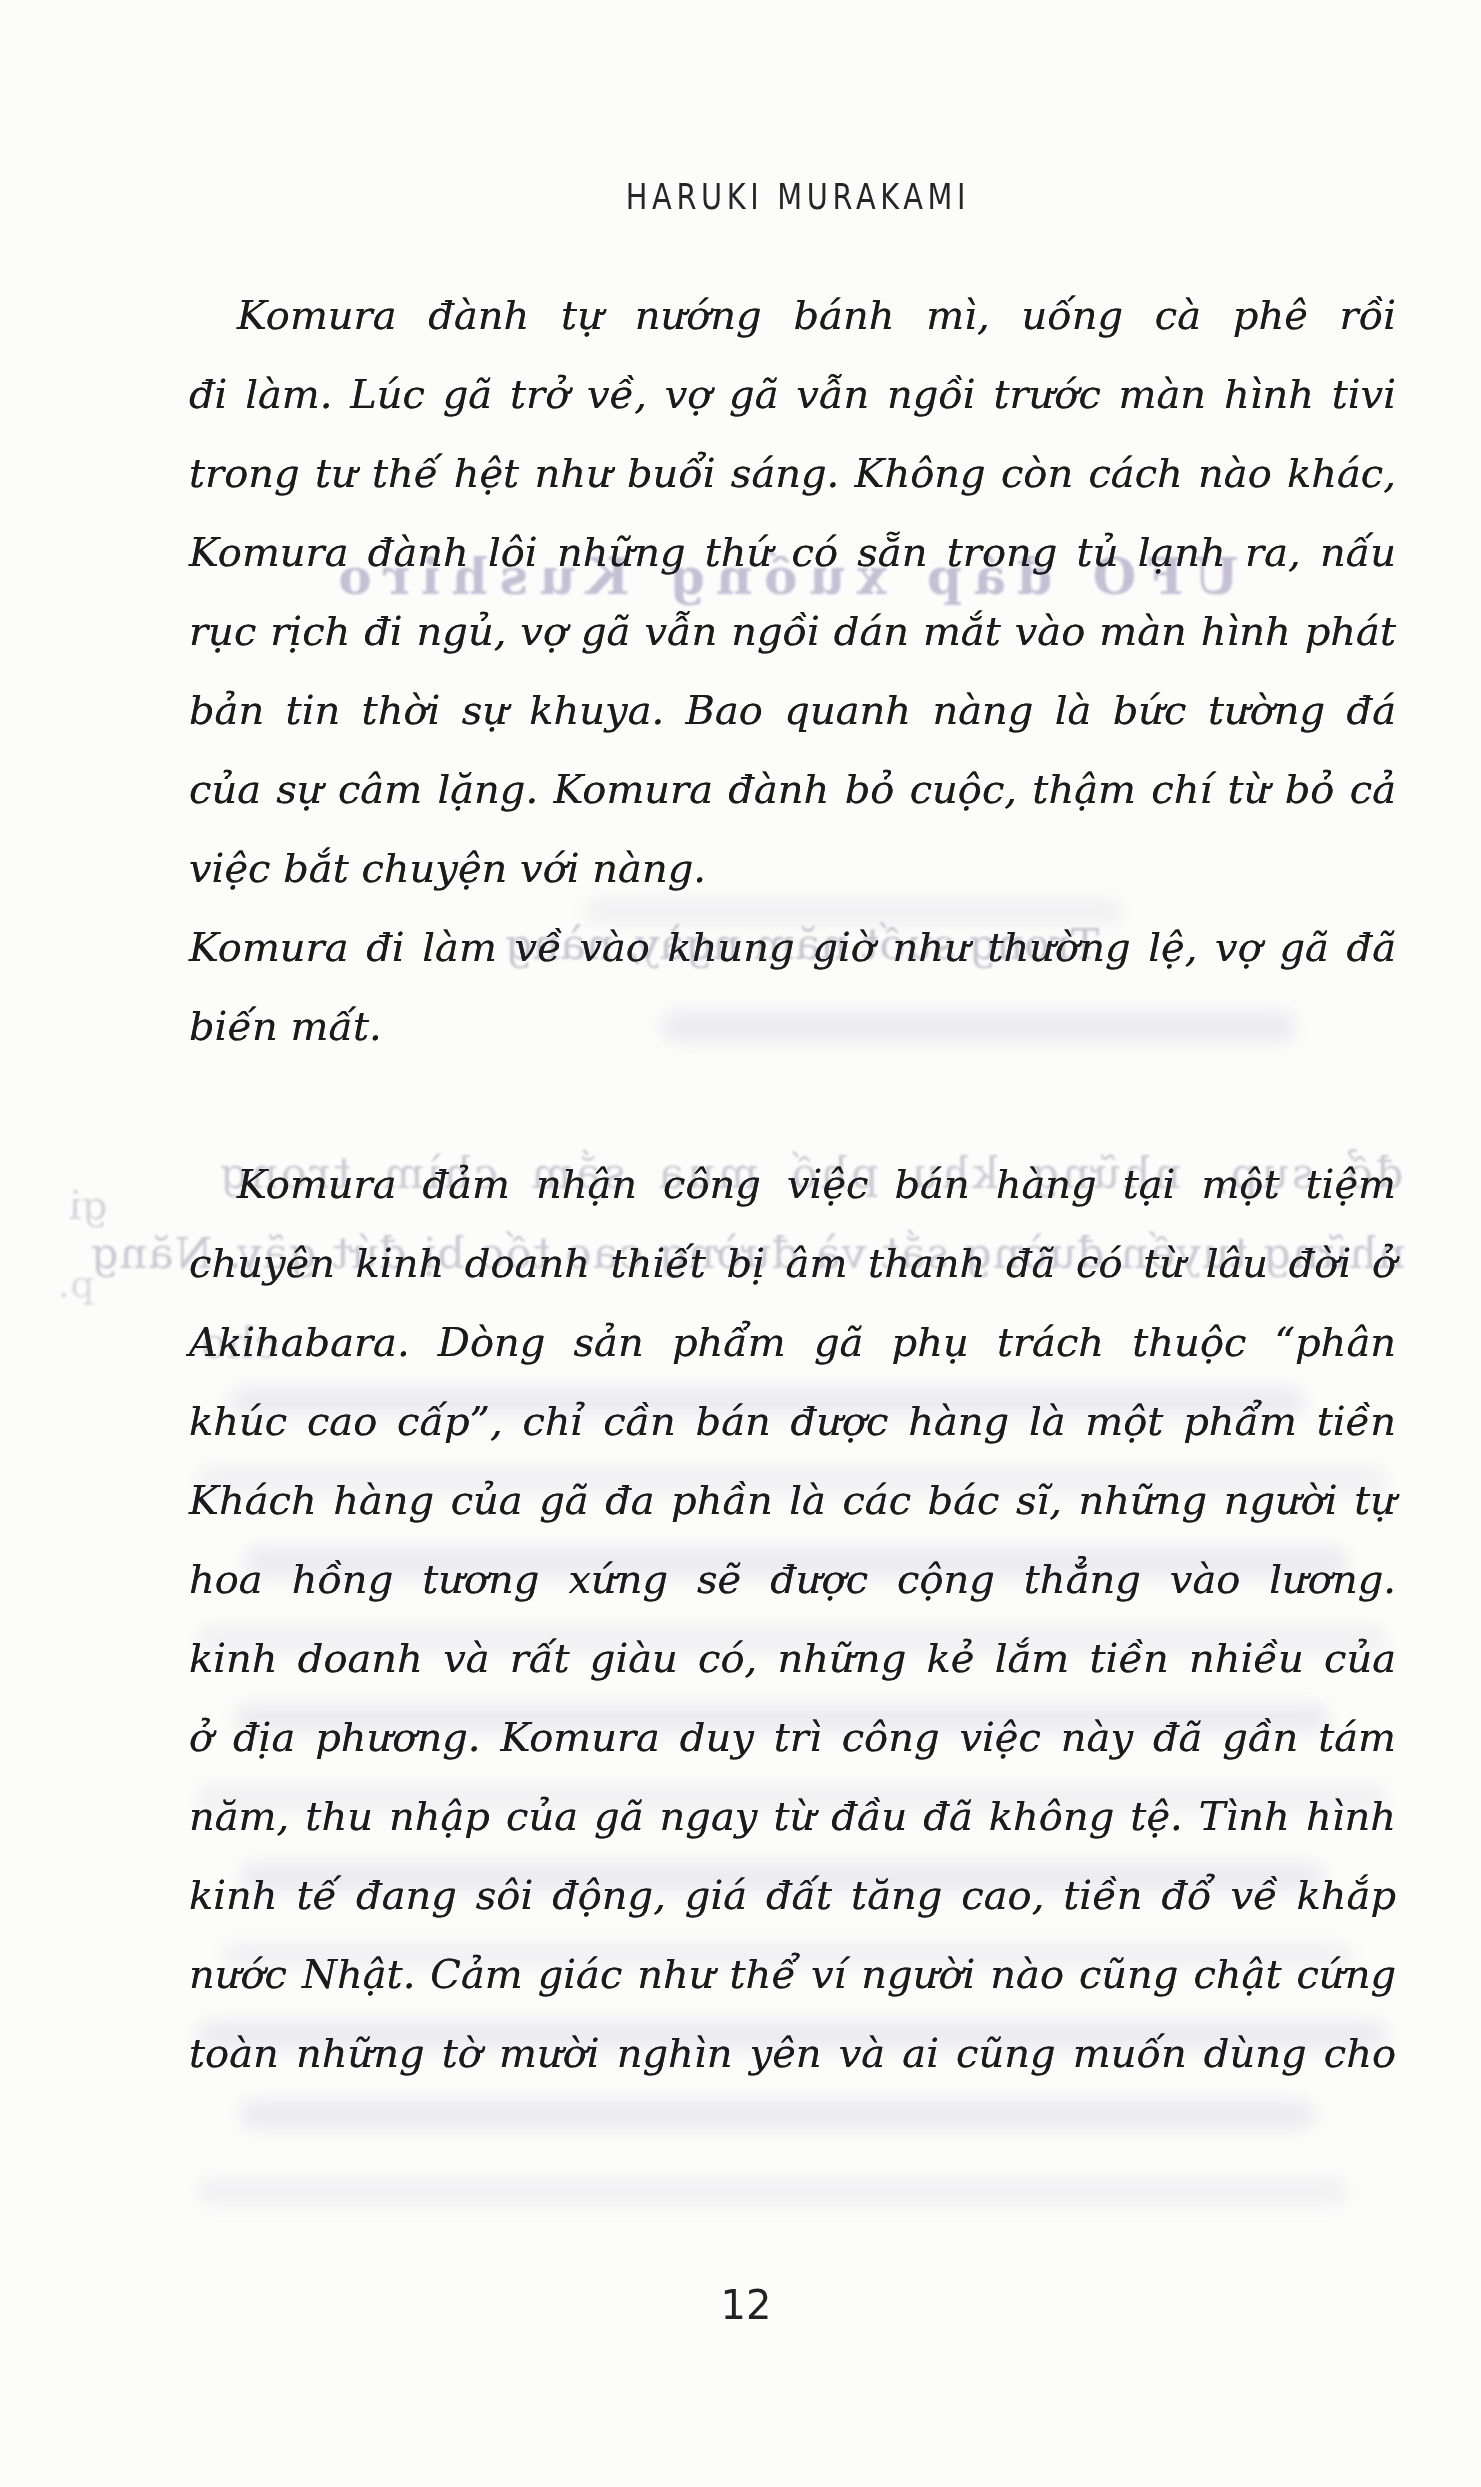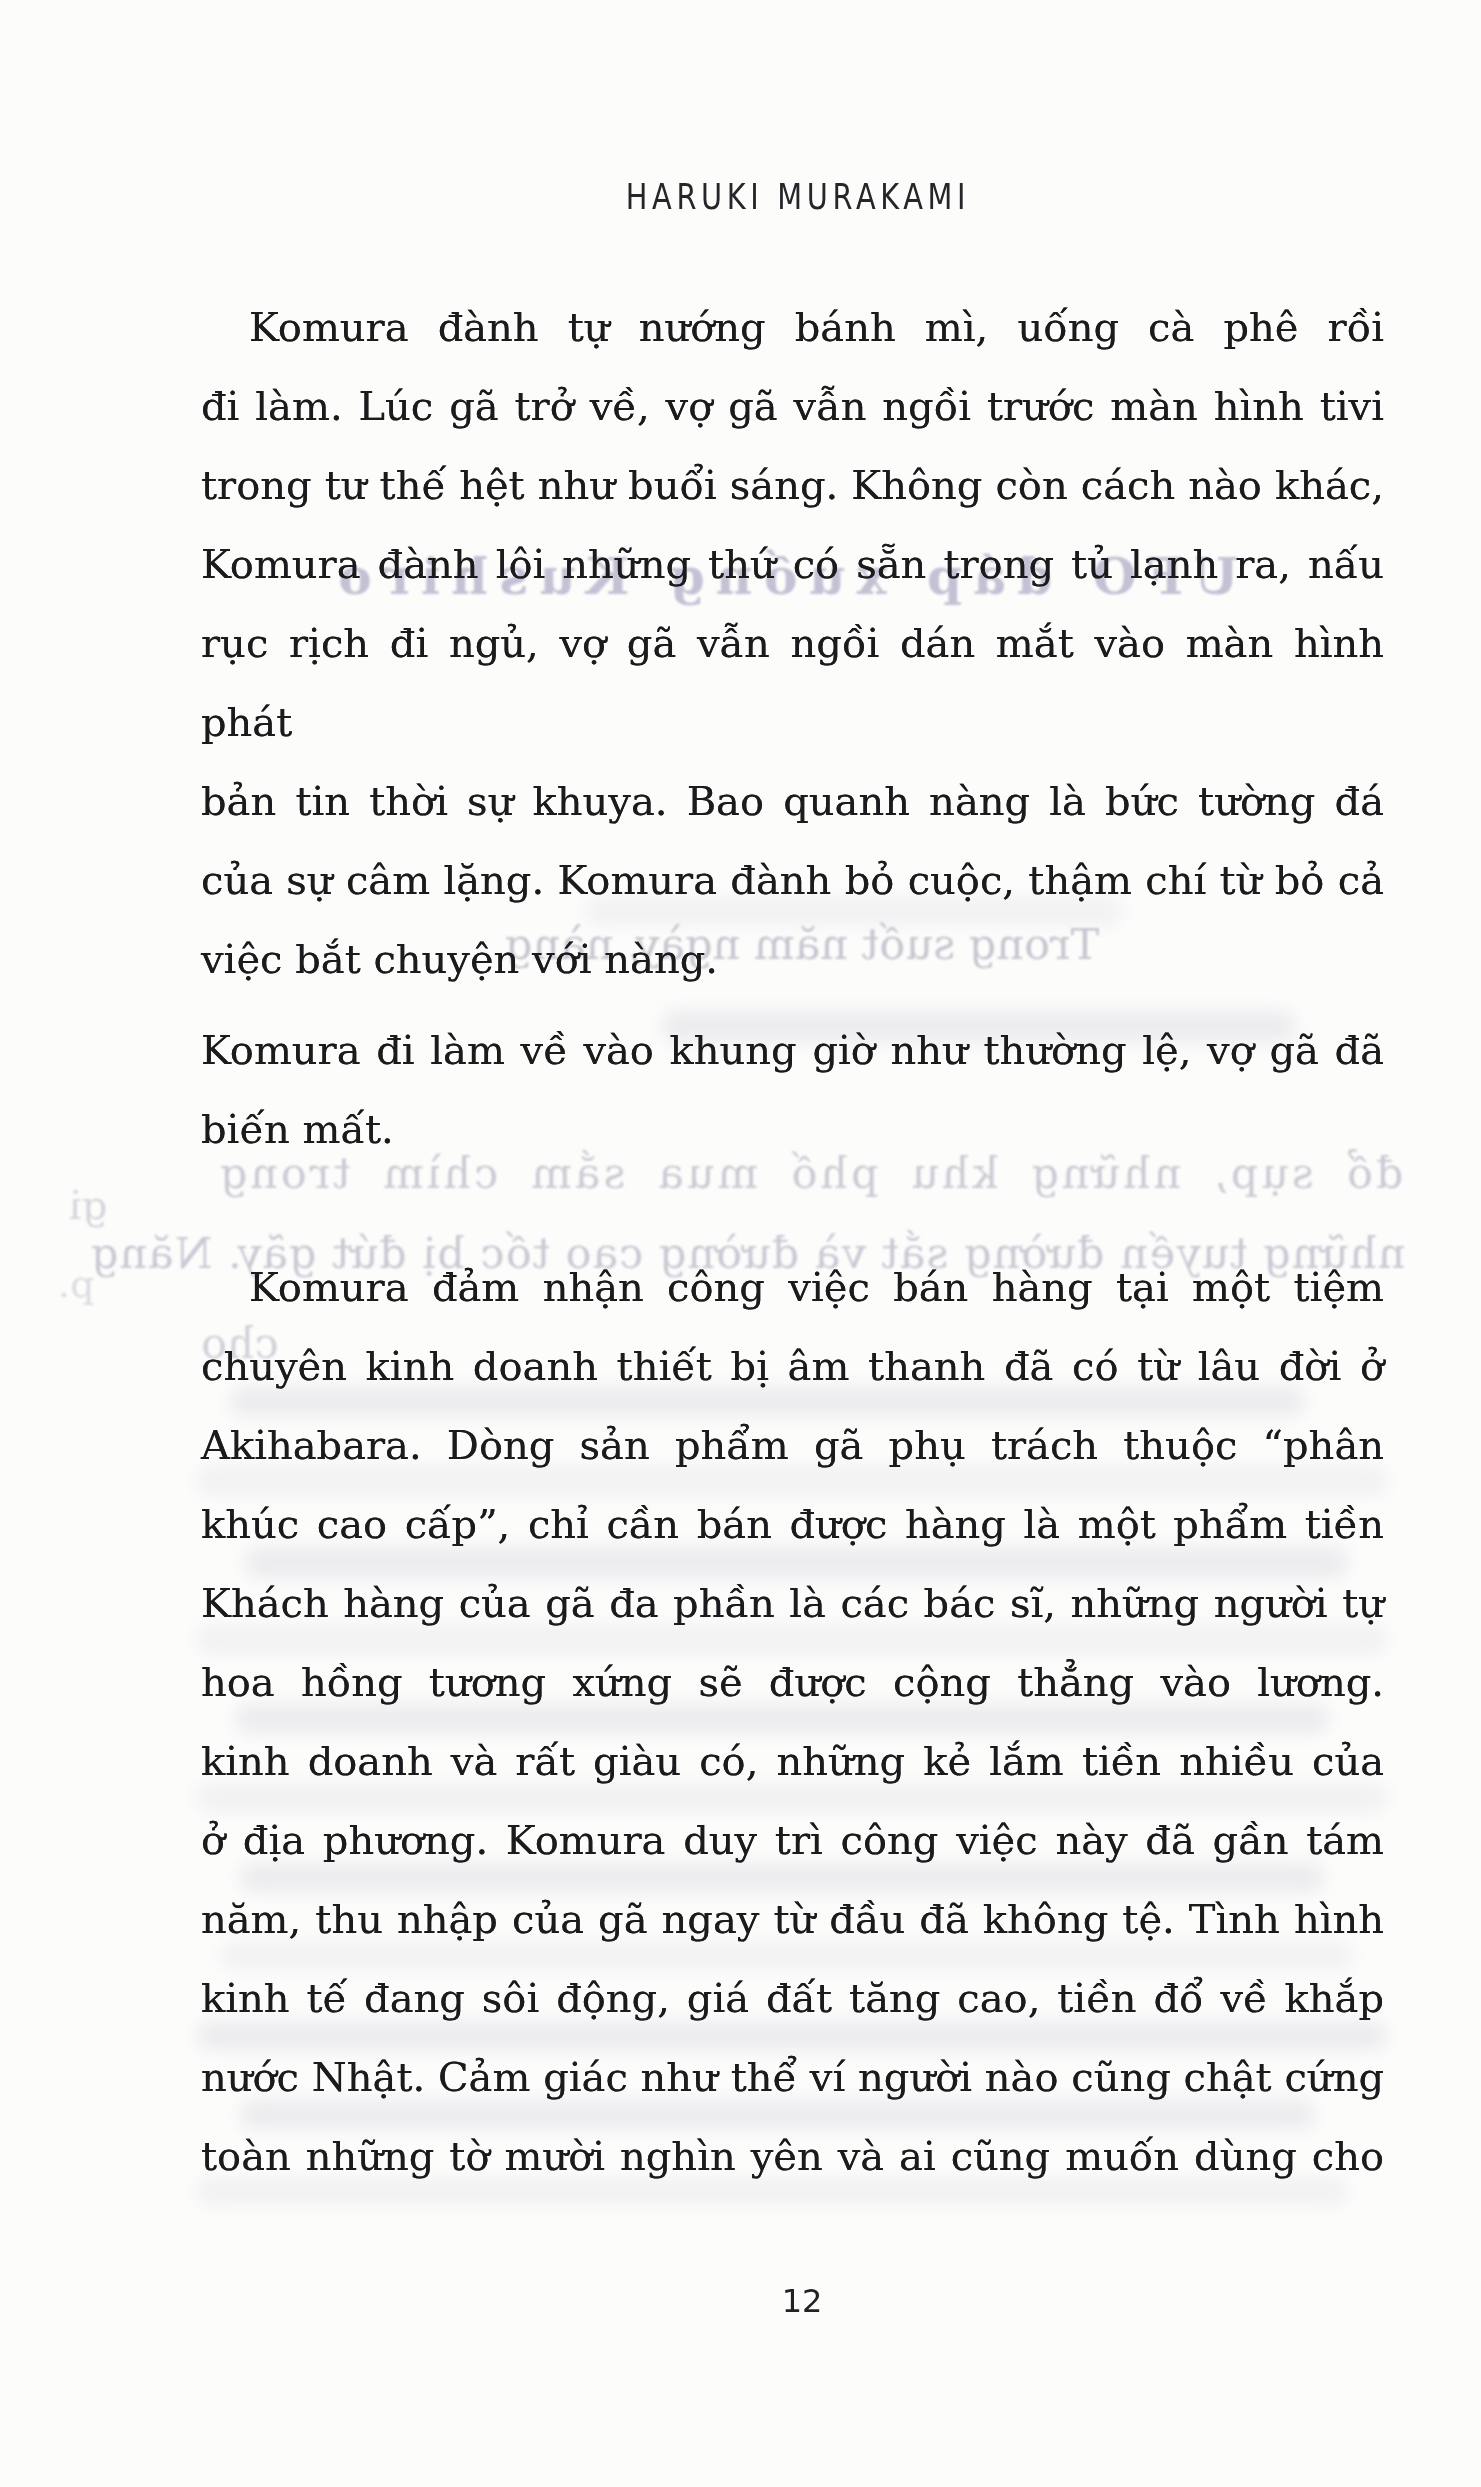--- a/index.html
+++ b/index.html
@@ -21,21 +21,21 @@
     color:#26262a;white-space:nowrap;z-index:3;
   }
 
   
   .text-block{
     position:absolute;left:189px;top:276px;width:1207px;
     font-size:40px;line-height:79px;color:#1b1b1d;
     z-index:2;
     text-shadow:0 0 0.6px rgba(25,25,28,0.85);
   }
-  .para{margin:12px;}
+  .para{margin:0;font-style:italic;}
   .para-gap{margin-top:79px;}
   .line{text-align:justify;text-align-last:justify;}
   .line.first{text-indent:48px;}
   .line.last{text-align-last:left;}
 
   
   .bleed{
     position:absolute;
     transform:scaleX(-1);
     font-family:"DejaVu Serif",serif;
@@ -57,24 +57,24 @@
 
   
   .smudge{
     position:absolute;background:#c7c5d2;opacity:0.30;
     filter:blur(8.6px);border-radius:13.4px;z-index:1;
   }
   .smudge.lt{opacity:0.20;}
 
   
   .page-number{
-    position:absolute;top:2282px;left:802px;
+    position:absolute;top:2282px;left:746px;
     transform:translateX(-50%);
     font-family:"DejaVu Sans",sans-serif;
-    font-size:32px;color:#222226;z-index:3;
+    font-size:40px;color:#222226;z-index:3;
   }
 </style>
 </head>
 <body>
 
 <div class="page">
 
   <div class="bleed bleed-title">UFO đáp xuống Kushiro</div>
   <div class="bleed bleed-l1">Trong suốt năm ngày, nàng</div>
   <div class="bleed bleed-l2">đổ sụp, những khu phố mua sắm chìm trong</div>

